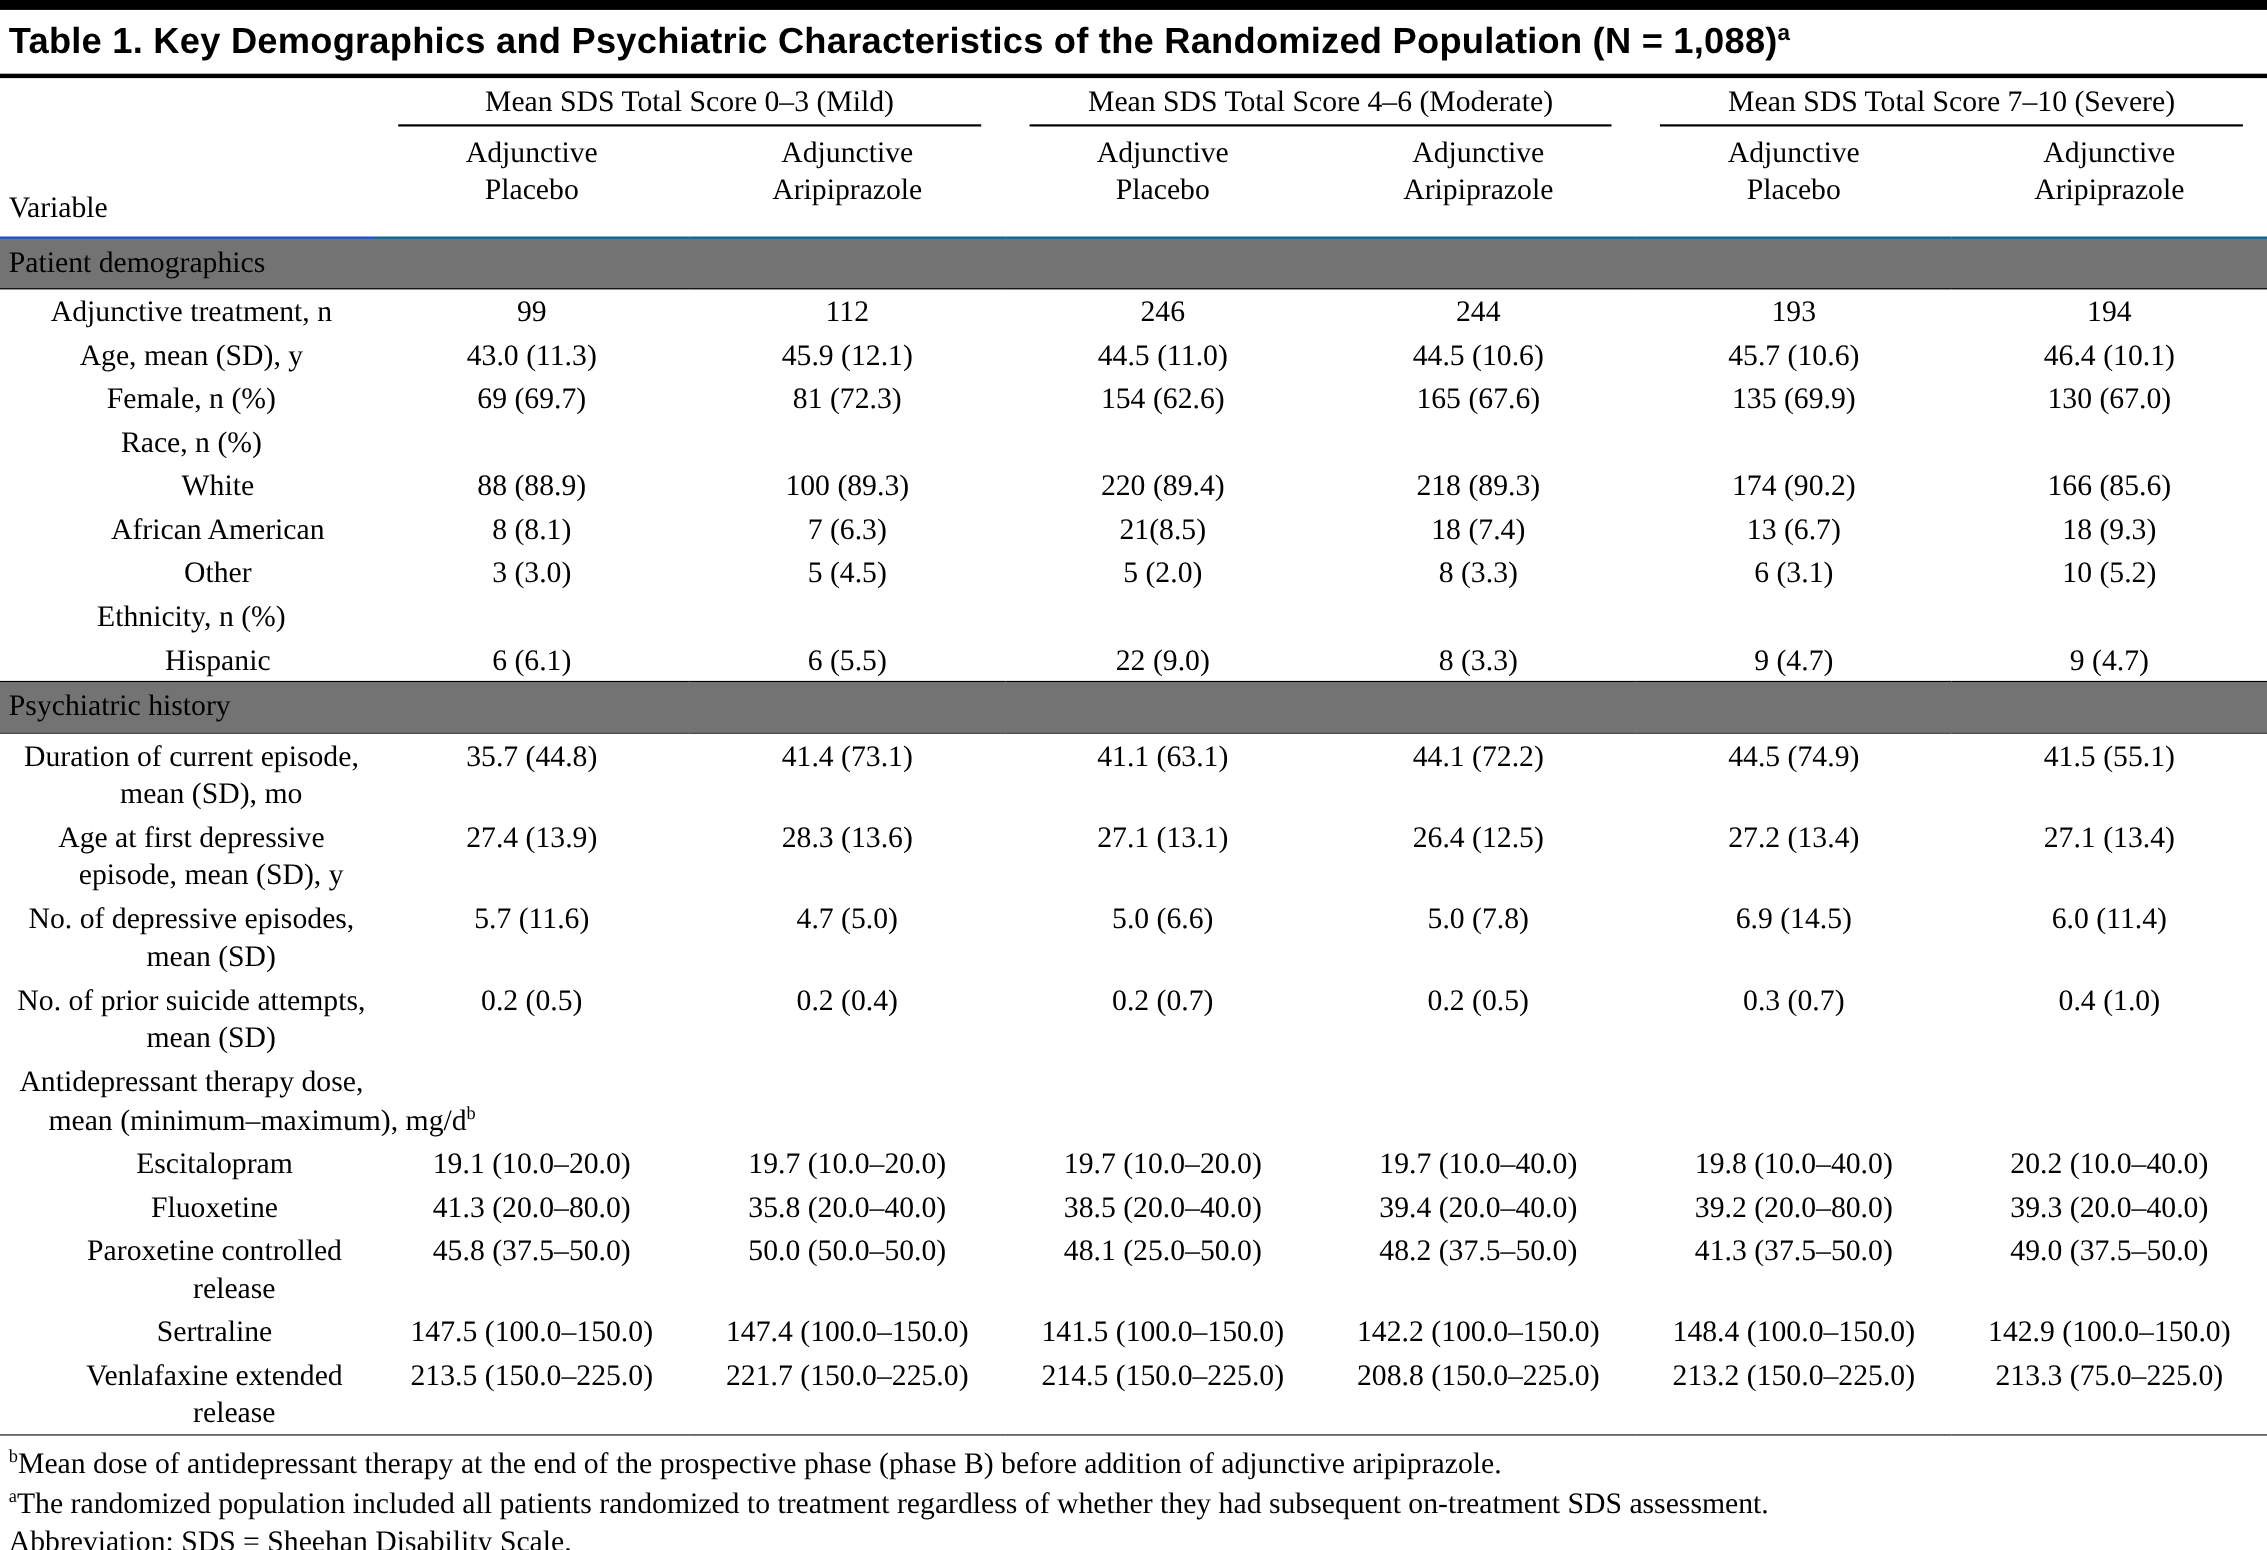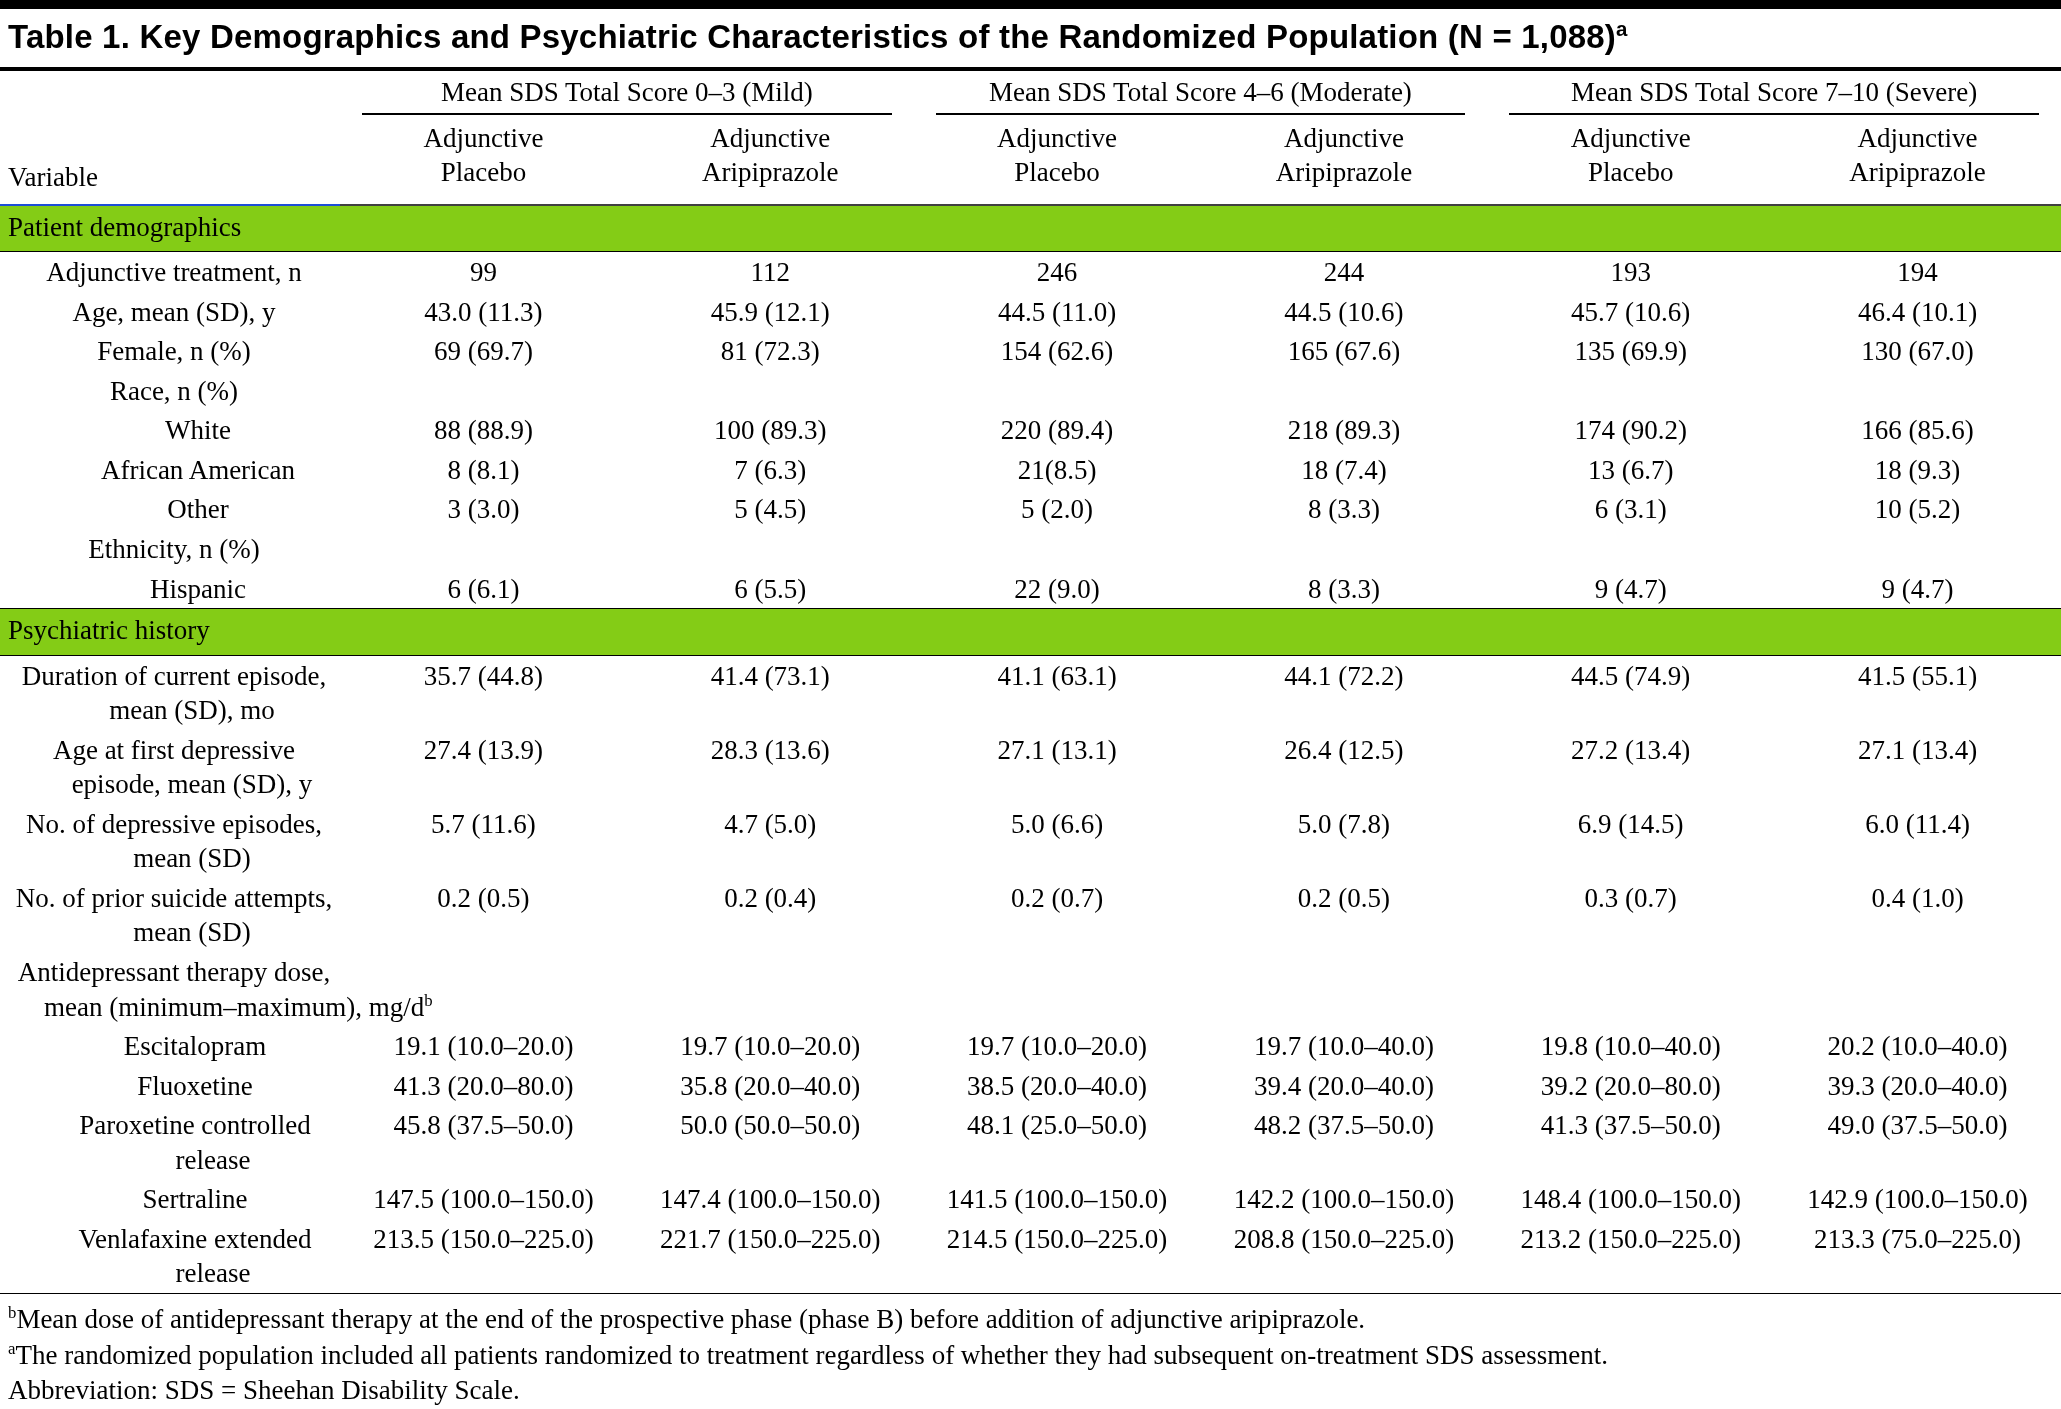--- a/index.html
+++ b/index.html
@@ -32,31 +32,31 @@
   .group-cell .grp {
     text-align: center;
     border-bottom: 2px solid #000;
     margin: 0 22px;
     padding: 4px 0 3px;
   }
   .sub-header {
     text-align: center;
     white-space: pre-line;
     vertical-align: top;
-    padding: 6px 0 14px;
-    border-bottom: 2px solid #404040;
+    padding: 6px 0 25px;
+    border-bottom: 2px solid #0369a1;
   }
   .variable-header {
     text-align: left;
     vertical-align: bottom;
     padding: 0 0 9px 8px;
     border-bottom: 2px solid #1d4ed8;
   }
   tr.section-row td {
-    background: #84cc16;
+    background: #737373;
     border-top: 1px solid #000;
     border-bottom: 1px solid #000;
     padding: 4px 10px 7px 8px;
     text-align: left;
   }
   td.label-cell {
     text-align: center;
     vertical-align: top;
     padding: 3px 0 2px 8px;
   }

